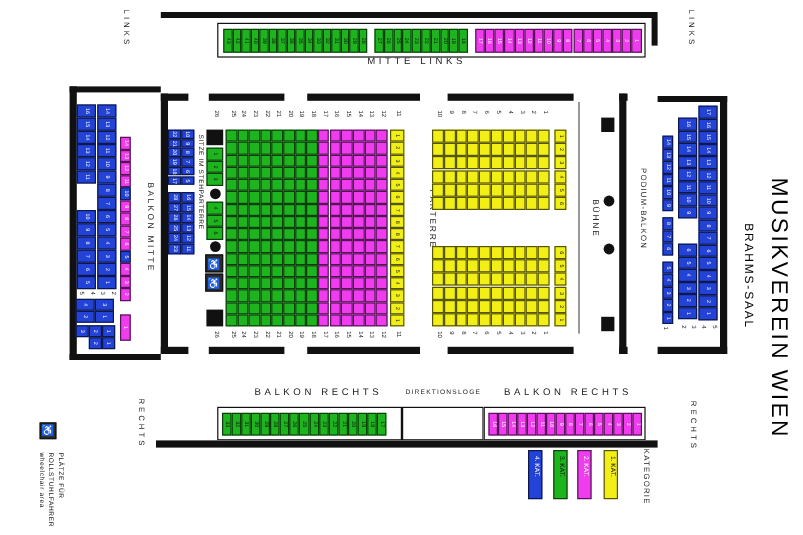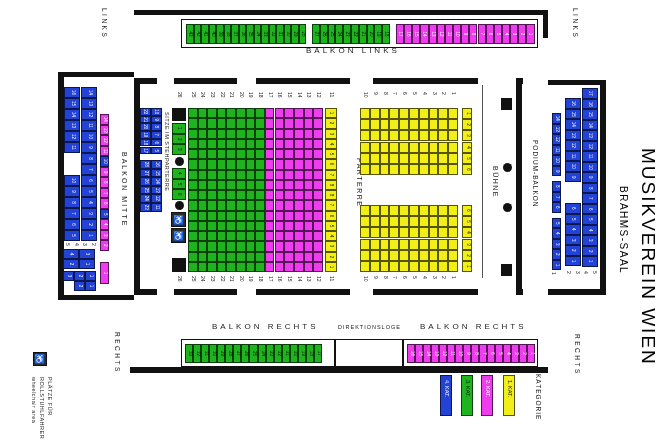--- a/index.html
+++ b/index.html
@@ -25,21 +25,21 @@
 <div id="plan">
 
   <div class="vt lbl" style="left:107px;top:8px;font-size:6.5px;letter-spacing:2.5px;">LINKS</div>
   <div class="vt lbl" style="left:578px;top:8px;font-size:6.5px;letter-spacing:2.5px;">LINKS</div>
   <div class="vt lbl" style="left:120px;top:332px;font-size:6.5px;letter-spacing:2.5px;">RECHTS</div>
   <div class="vt lbl" style="left:580px;top:334px;font-size:6.5px;letter-spacing:2.5px;">RECHTS</div>
 
   <div class="vt" style="left:658px;top:148px;font-size:19px;letter-spacing:2px;color:#000;">MUSIKVEREIN WIEN</div>
   <div class="vt" style="left:628px;top:186px;font-size:10px;letter-spacing:1.5px;color:#000;">BRAHMS-SAAL</div>
 
-  <div class="ht lbl" style="left:306px;top:47px;font-size:8px;letter-spacing:3px;">BALKON LINKS</div>
+  <div class="ht lbl" style="left:306px;top:47px;font-size:8px;letter-spacing:3px;">MITTE LINKS</div>
   <div class="ht lbl" style="left:212px;top:323px;font-size:8px;letter-spacing:3px;">BALKON RECHTS</div>
   <div class="ht lbl" style="left:338px;top:325px;font-size:5.5px;letter-spacing:1px;">DIREKTIONSLOGE</div>
   <div class="ht lbl" style="left:420px;top:323px;font-size:8px;letter-spacing:3px;">BALKON RECHTS</div>
 
   <div class="vt lbl" style="left:128px;top:152px;font-size:7px;letter-spacing:2px;">BALKON MITTE</div>
   <div class="vt lbl" style="left:169px;top:112px;font-size:5.5px;letter-spacing:0.5px;">SITZE IM STEHPARTERRE</div>
   <div class="vt lbl" style="left:363px;top:158px;font-size:7px;letter-spacing:1.5px;">PARTERRE</div>
   <div class="vt lbl" style="left:499px;top:166px;font-size:7px;letter-spacing:1.5px;">BÜHNE</div>
   <div class="vt lbl" style="left:538px;top:140px;font-size:6.5px;letter-spacing:1px;">PODIUM-BALKON</div>
   <div class="vt lbl" style="left:541px;top:374px;font-size:6.5px;letter-spacing:1px;">KATEGORIE</div>

